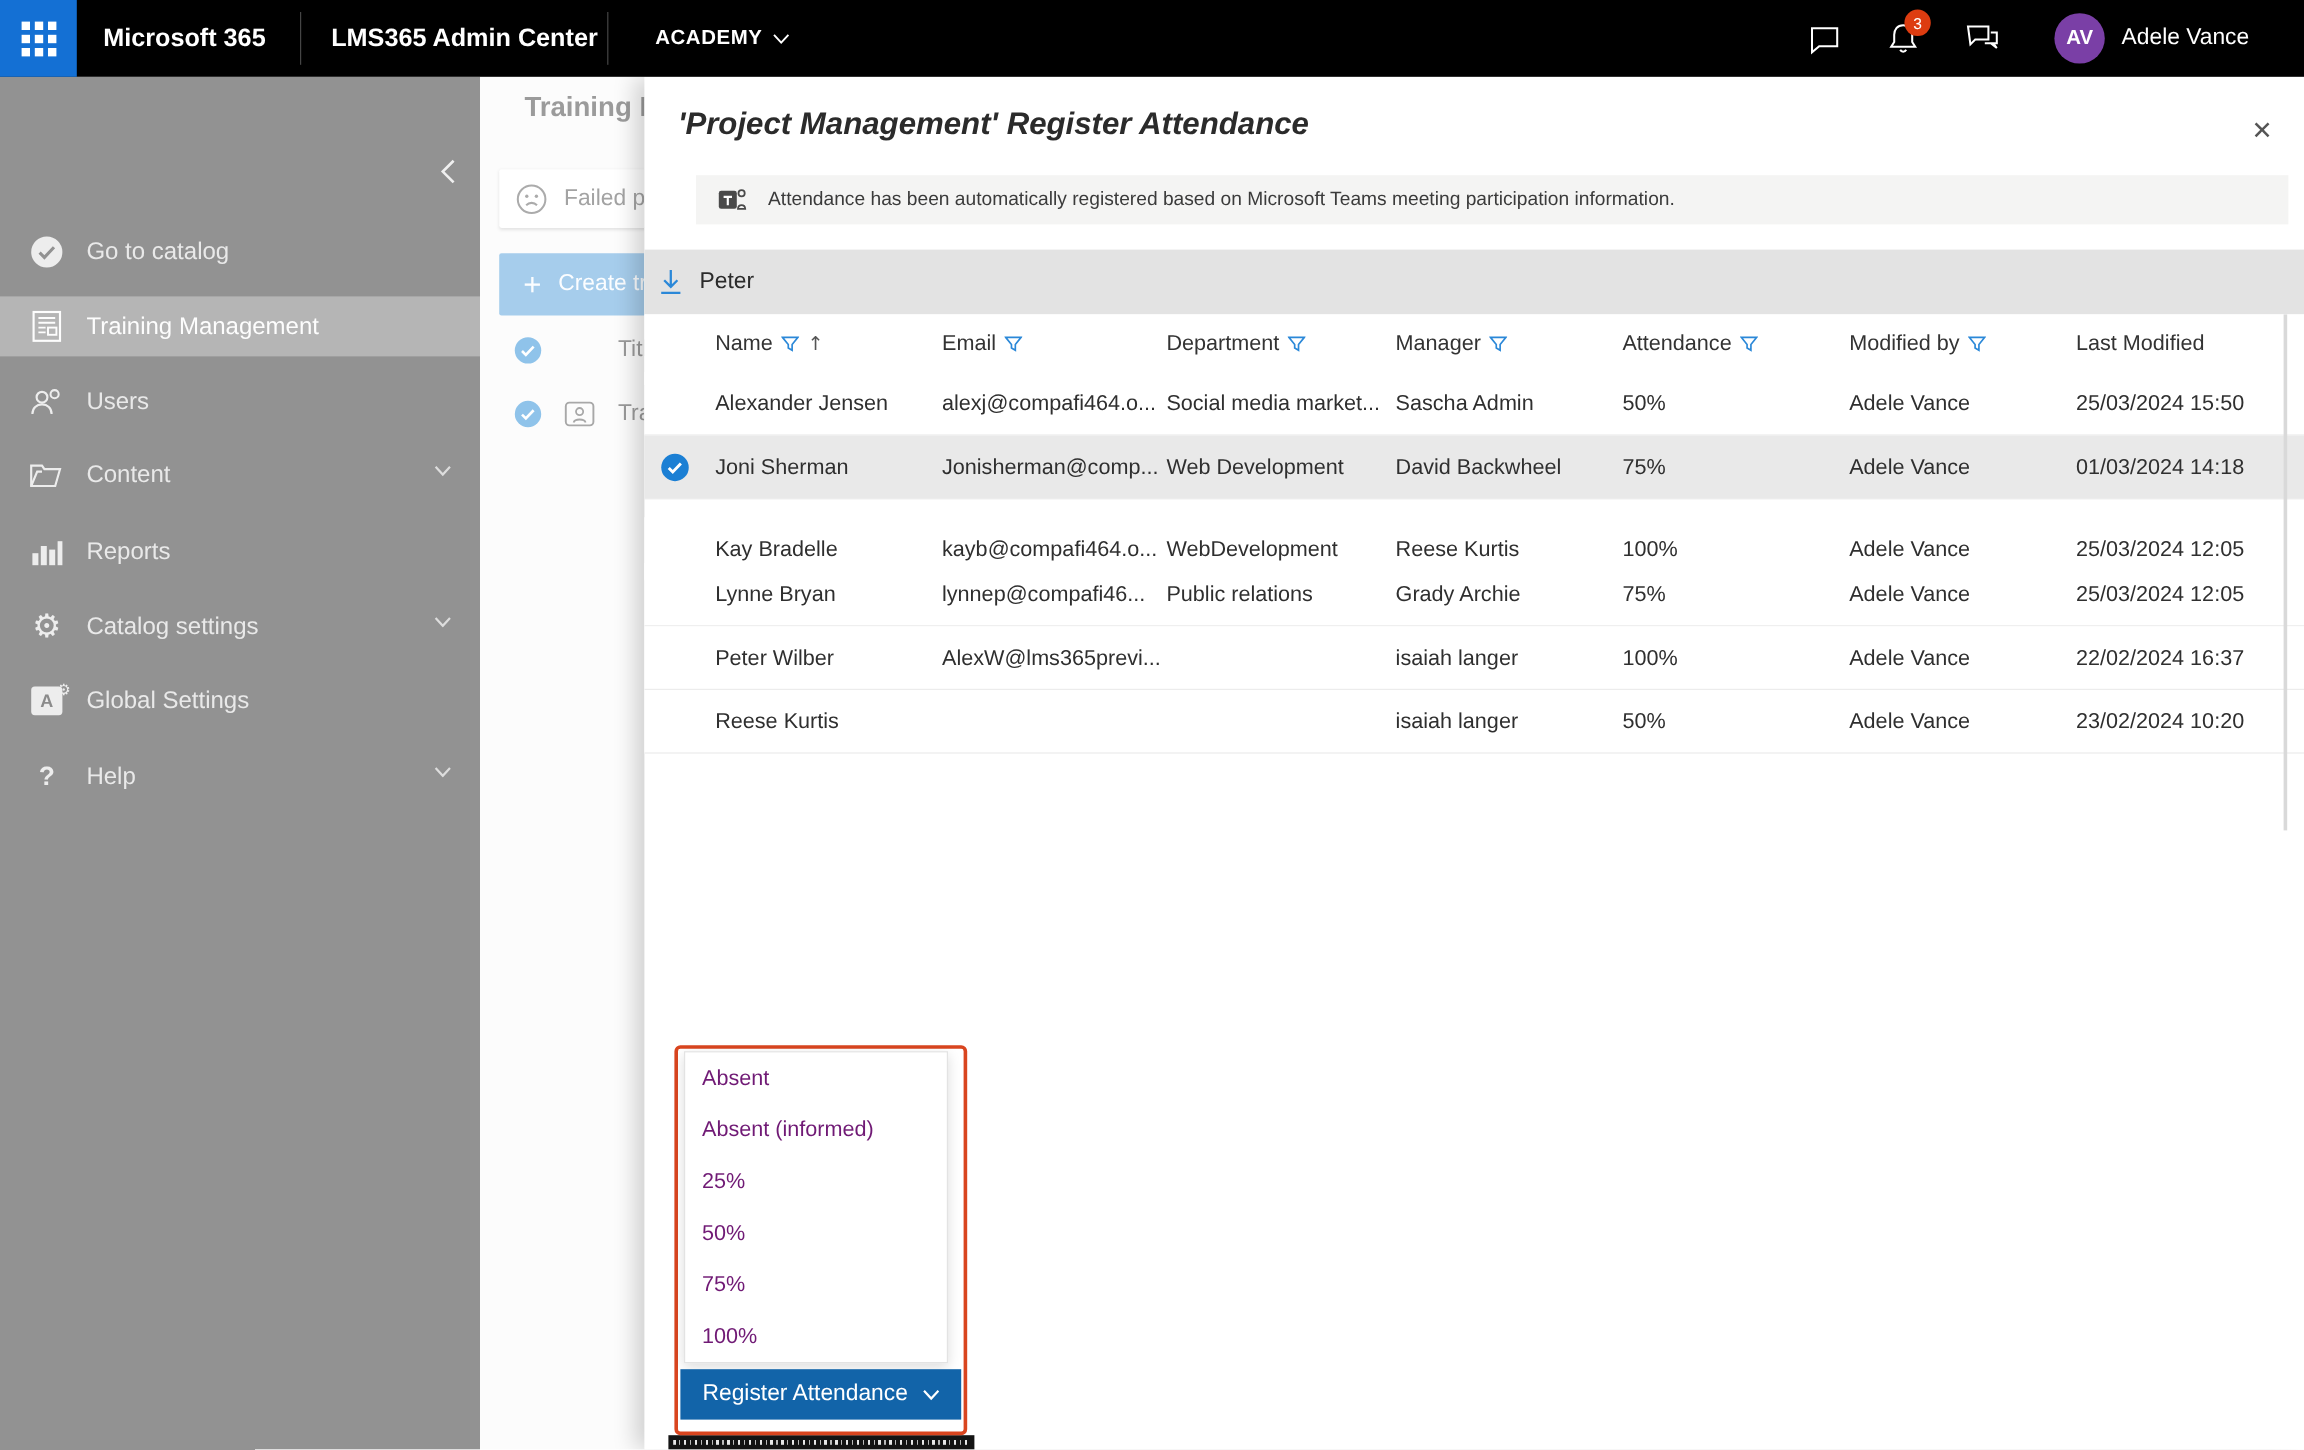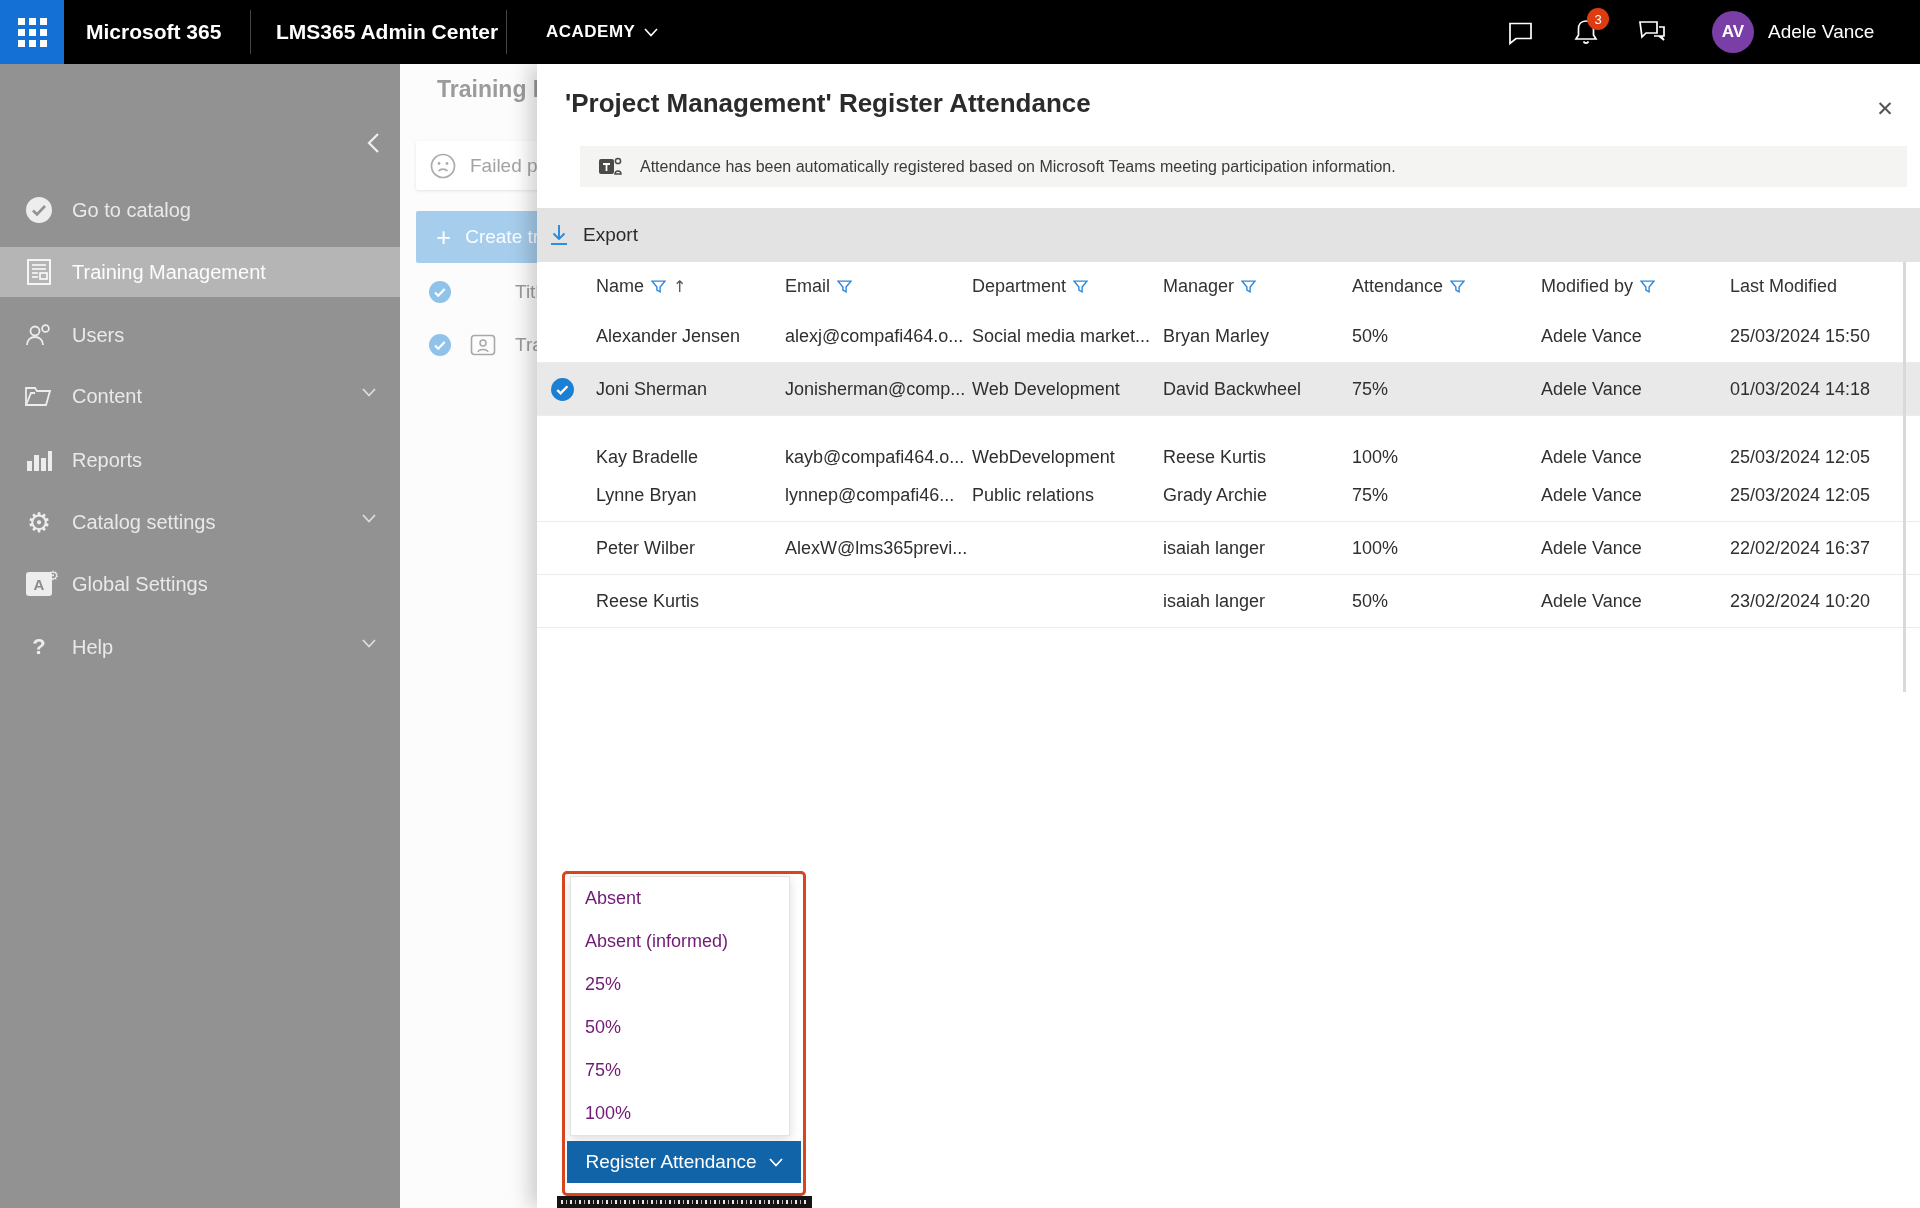--- a/index.html
+++ b/index.html
@@ -52,21 +52,21 @@
     border-radius:2px; display:flex; align-items:center; color:#fbfdff; font-size:19px; white-space:nowrap; }
   .bg-create .plus { font-size:26px; font-weight:400; margin:0 14px 0 20px; }
   .bg-row { position:absolute; left:0; width:200px; height:38px; display:flex; align-items:center; color:#9a9a9a; font-size:19px; }
   .bg-row .chk { margin-left:28px; }
   .bg-row .lbl { position:absolute; left:115px; white-space:nowrap; }
   .bg-row .personcard { position:absolute; left:70px; top:8px; }
 
   
   .modal { position:absolute; left:537px; top:64px; width:1383px; height:1144px; background:#fff;
     box-shadow:-8px 0 18px rgba(0,0,0,.18); z-index:20; }
-  .modal-title { position:absolute; left:28px; top:24px; font-size:26px; font-weight:700; color:#2b2b2b; }
+  .modal-title { position:absolute; left:28px; top:24px; font-size:26px; font-weight:700; color:#2b2b2b;font-style:italic; }
   .modal-close { position:absolute; left:1331px; top:28px; width:34px; height:34px; display:flex;
     align-items:center; justify-content:center; font-size:21px; color:#555; cursor:pointer; }
   .banner { position:absolute; left:43px; top:82px; width:1327px; height:41px; background:#f4f4f3;
     display:flex; align-items:center; }
   .banner .ticon { margin-left:18px; }
   .banner .btext { margin-left:16px; font-size:16px; color:#3b3b3b; }
   .exportbar { position:absolute; left:0; top:144px; width:1383px; height:54px; background:#e3e3e3;
     display:flex; align-items:center; }
   .exportbar .dlicon { margin-left:12px; }
   .exportbar .exlabel { margin-left:14px; font-size:19px; color:#2b2b2b; cursor:pointer; }
@@ -309,21 +309,21 @@
       <span class="btext">Attendance has been automatically registered based on Microsoft Teams meeting participation information.</span>
     </div>
 
     <div class="exportbar">
       <span class="dlicon">
         <svg width="20" height="22" viewBox="0 0 20 22">
           <path d="M10 1v13M4.5 9.5l5.5 5.5 5.5-5.5" fill="none" stroke="#2b88d8" stroke-width="1.9"></path>
           <path d="M2 20h16" stroke="#2b88d8" stroke-width="1.9"></path>
           </svg>
         </span>
-      <span class="exlabel">Export</span>
+      <span class="exlabel">Peter</span>
     </div>
 
     <div class="thead">
       <div class="th col-name">
         <span>Name</span>
         <svg width="15" height="15" viewBox="0 0 14 14">
             <path d="M1 2h12L8.5 7.5V12l-3-1.7V7.5z" fill="none" stroke="#2b88d8" stroke-width="1.3"></path>
           </svg>
         <span class="sortarrow">↑</span>
       </div>
@@ -359,21 +359,21 @@
       </div>
       <div class="th col-last">
         <span>Last Modified</span>
       </div>
     </div>
 
     <div class="trow" style="top:246px">
       <div class="td col-name">Alexander Jensen</div>
       <div class="td col-email">alexj@compafi464.o...</div>
       <div class="td col-dept">Social media market...</div>
-      <div class="td col-mgr">Bryan Marley</div>
+      <div class="td col-mgr">Sascha Admin</div>
       <div class="td col-att">50%</div>
       <div class="td col-mod">Adele Vance</div>
       <div class="td col-last">25/03/2024 15:50</div>
     </div>
 
     <div class="trow selected" style="top:299px">
       <span class="rowchk">
         <svg width="25" height="25" viewBox="0 0 24 24">
             <circle cx="12" cy="12" r="11" fill="#1b7fd4"></circle>
         <path d="M7 12.5l3.2 3.2 6.5-6.8" fill="none" stroke="#fff" stroke-width="2.3"></path>

